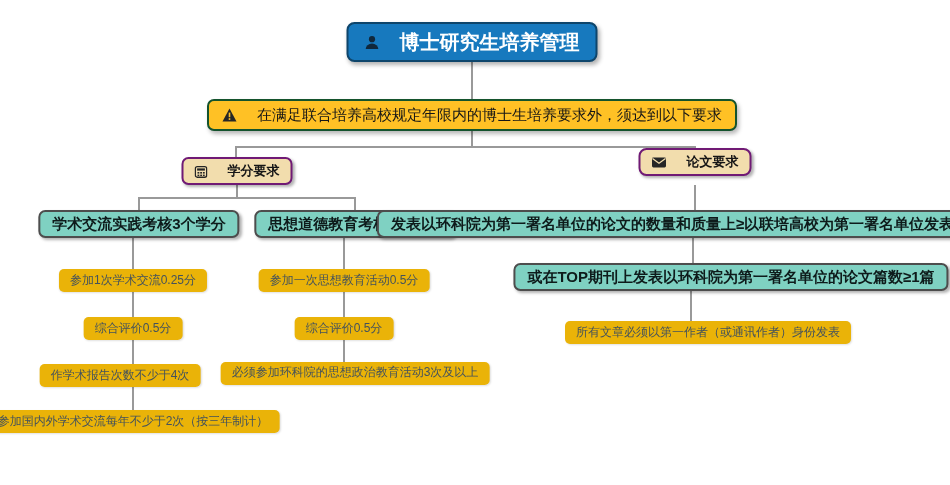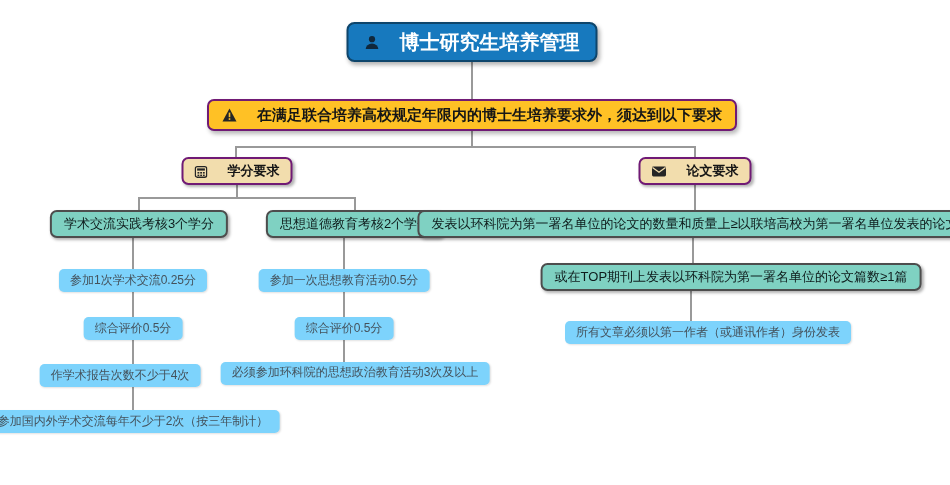--- a/index.html
+++ b/index.html
@@ -13,36 +13,36 @@
     white-space:nowrap;box-sizing:border-box;
     display:flex;align-items:center;justify-content:center;gap:20px;
   }
   .node .txt{display:inline-block;}
   .root{
     background:#1779BE;color:#ffffff;border:2px solid #0E456B;border-radius:8px;
     font-size:20px;font-weight:bold;padding:6px 16px;height:40px;
     box-shadow:2px 3px 4px rgba(0,0,0,.3);
   }
   .notice{
-    background:#FFC125;color:#161616;border:2px solid #701a75;border-radius:7px;
-    font-size:15px;font-weight:bold;padding:5px 13px;height:32px;
+    background:#FFC125;color:#161616;border:2px solid #14532d;border-radius:7px;
+    font-size:15px;font-weight:normal;padding:5px 13px;height:32px;
     box-shadow:2px 3px 4px rgba(0,0,0,.28);
   }
   .header{
     background:#F2DDAD;color:#161616;border:2px solid #701a75;border-radius:7px;
     font-size:13px;font-weight:bold;padding:5px 11px;height:28px;
     box-shadow:2px 2px 3px rgba(0,0,0,.3);
   }
   .teal{
     background:#7FD1C2;color:#0E1B1B;border:2px solid #4D4D4D;border-radius:7px;
-    font-size:13px;font-weight:normal;padding:5px 12px;height:28px;
+    font-size:15px;font-weight:bold;padding:5px 12px;height:28px;
     box-shadow:2px 2px 3px rgba(0,0,0,.3);
   }
   .leaf{
-    background:#7dd3fc;color:#44525C;border-radius:5px;
+    background:#eab308;color:#44525C;border-radius:5px;
     font-size:12px;padding:4px 11px;height:23px;
     box-shadow:1px 1px 2px rgba(0,0,0,.12);
   }
   .icon{display:inline-flex;align-items:center;line-height:0;}
 </style>
 </head>
 <body>
 
 <div id="canvas">
 
@@ -87,21 +87,21 @@
           <rect x="5.7" y="7" width="1.8" height="1.6" fill="#262626"></rect>
           <rect x="8.4" y="7" width="1.8" height="1.6" fill="#262626"></rect>
           <rect x="3" y="9.6" width="1.8" height="1.4" fill="#262626"></rect>
           <rect x="5.7" y="9.6" width="1.8" height="1.4" fill="#262626"></rect>
           <rect x="8.4" y="9.6" width="1.8" height="1.4" fill="#262626"></rect>
         </svg>
     </span>
     <span class="txt">学分要求</span>
   </div>
 
-  <div class="node header" style="left:695px;top:157px;">
+  <div class="node header" style="left:695px;top:148px;border-radius:8px;">
     <span class="icon">
       <svg width="15" height="11" viewBox="0 0 15 11">
           <rect x="0.5" y="0.5" width="14" height="10" rx="1.4" fill="#262626"></rect>
           <path d="M1,1.4 L7.5,6.2 L14,1.4" fill="none" stroke="#F2DDAD" stroke-width="1.3"></path>
         </svg>
     </span>
     <span class="txt">论文要求</span>
   </div>
 
   <div class="node teal" style="left:139px;top:210px;">

